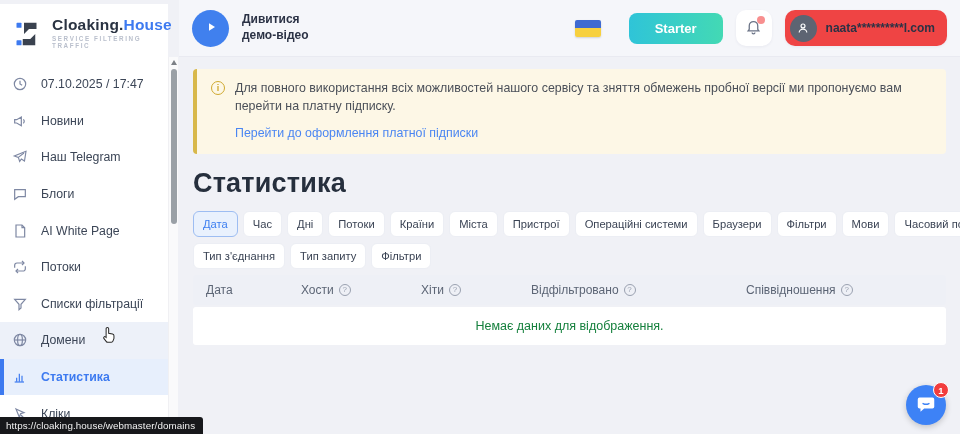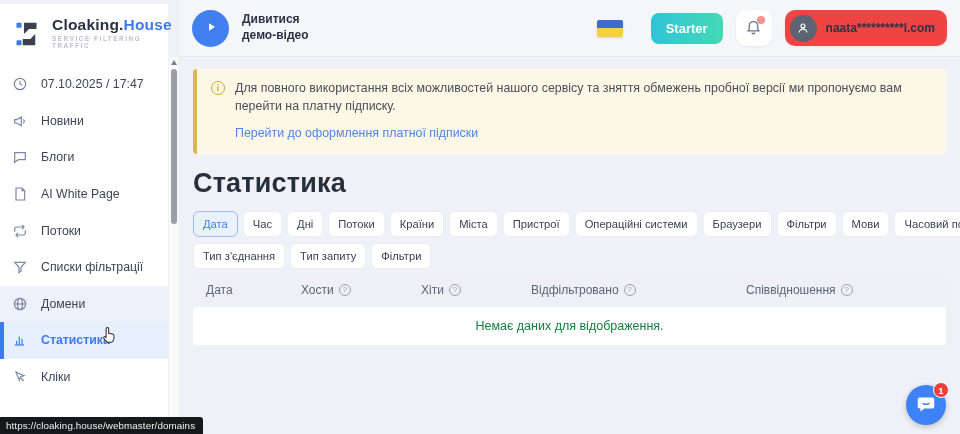--- a/index.html
+++ b/index.html
@@ -38,21 +38,21 @@
 
   
   .main { position:absolute; left:179px; right:0; top:0; bottom:0; }
   .topbar { height:57px; display:flex; align-items:center; padding:0 13px; background:#f5f6fa; border-bottom:1px solid #e9eaf1; }
   .play-btn { width:37px; height:37px; border-radius:50%; background:#4080ee; border:none; display:flex; align-items:center; justify-content:center; cursor:pointer; flex:0 0 auto; }
   .play-btn svg { width:16px; height:16px; }
   .demo-label { margin-left:13px; font-size:12px; font-weight:700; color:#2b3245; line-height:1.3; }
   .topbar-right { margin-left:auto; display:flex; align-items:center; gap:13px; }
   .flag { width:26px; height:17px; border-radius:2px; overflow:hidden; margin-right:15px; cursor:pointer; box-shadow:0 1px 2px rgba(0,0,0,.15); }
   .flag-top { height:50%; background:#3f6ad1; } .flag-bot { height:50%; background:#f7d03e; }
-  .plan-badge { border:none; cursor:pointer; color:#fff; font-weight:700; font-size:13px; padding:8px 15px; border-radius:8px;
+  .plan-badge { border:none; cursor:pointer; color:#fff; font-weight:700; font-size:13px; padding:8px 26px; border-radius:8px;
                 background:linear-gradient(90deg,#2fc4d8,#43d9b4); font-family:inherit; }
   .bell-btn { width:36px; height:36px; background:#fff; border:none; border-radius:10px; position:relative; display:flex; align-items:center; justify-content:center; cursor:pointer; box-shadow:0 1px 3px rgba(30,40,80,.06); }
   .bell-btn svg { width:17px; height:17px; }
   .bell-dot { position:absolute; top:6px; right:7px; width:8px; height:8px; border-radius:50%; background:#f88f8f; }
   .user-chip { height:36px; background:#ef4444; border:none; border-radius:10px; display:flex; align-items:center; gap:9px; padding:4px 12px 4px 5px; cursor:pointer; box-shadow:0 1px 3px rgba(30,40,80,.06); font-family:inherit; }
   .avatar { width:27px; height:27px; border-radius:50%; background:#5d6472; display:flex; align-items:center; justify-content:center; }
   .avatar svg { width:14px; height:14px; }
   .user-email { font-size:12px; font-weight:700; color:#2b3245; }
 
   .content { padding:12px 14px 0 14px; }
@@ -131,20 +131,29 @@
       <div class="nav-item">
         <span class="ic">
           <svg viewBox="0 0 24 24" fill="none" stroke="currentColor" stroke-width="1.8">
               <path d="M4 10v5h3l7 4V6L7 10H4z"></path>
               <path d="M17 9.5a4 4 0 0 1 0 6"></path>
             </svg>
         </span>
         <span>Новини</span>
       </div>
 
+      <div class="nav-item">
+        <span class="ic">
+          <svg viewBox="0 0 24 24" fill="none" stroke="currentColor" stroke-width="1.7">
+              <path d="M21 3.5 3.5 10.6l6 2 2 6 2.6-3.7 4.6 3.1L21 3.5z"></path>
+              <path d="M9.5 12.6 18 6"></path>
+            </svg>
+        </span>
+        <span>Наш Telegram</span>
+      </div>
 
       <div class="nav-item">
         <span class="ic">
           <svg viewBox="0 0 24 24" fill="none" stroke="currentColor" stroke-width="1.8">
               <path d="M4 5.5h16V16H9.5L4 20V5.5z"></path>
             </svg>
         </span>
         <span>Блоги</span>
       </div>
 

